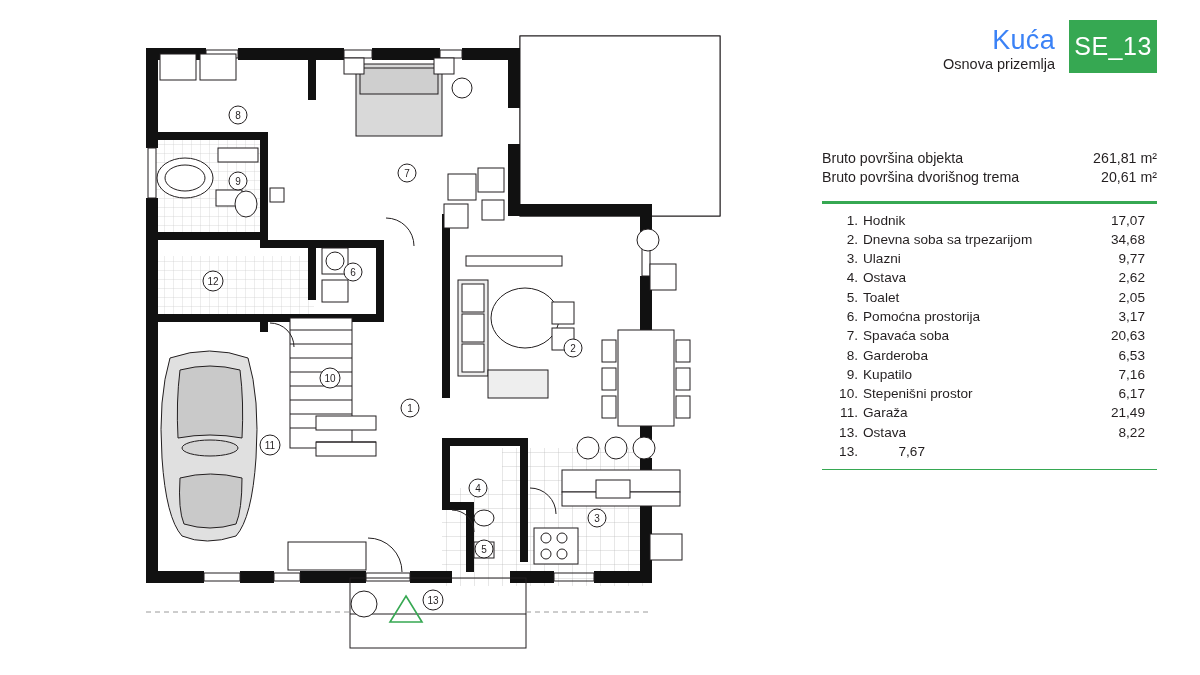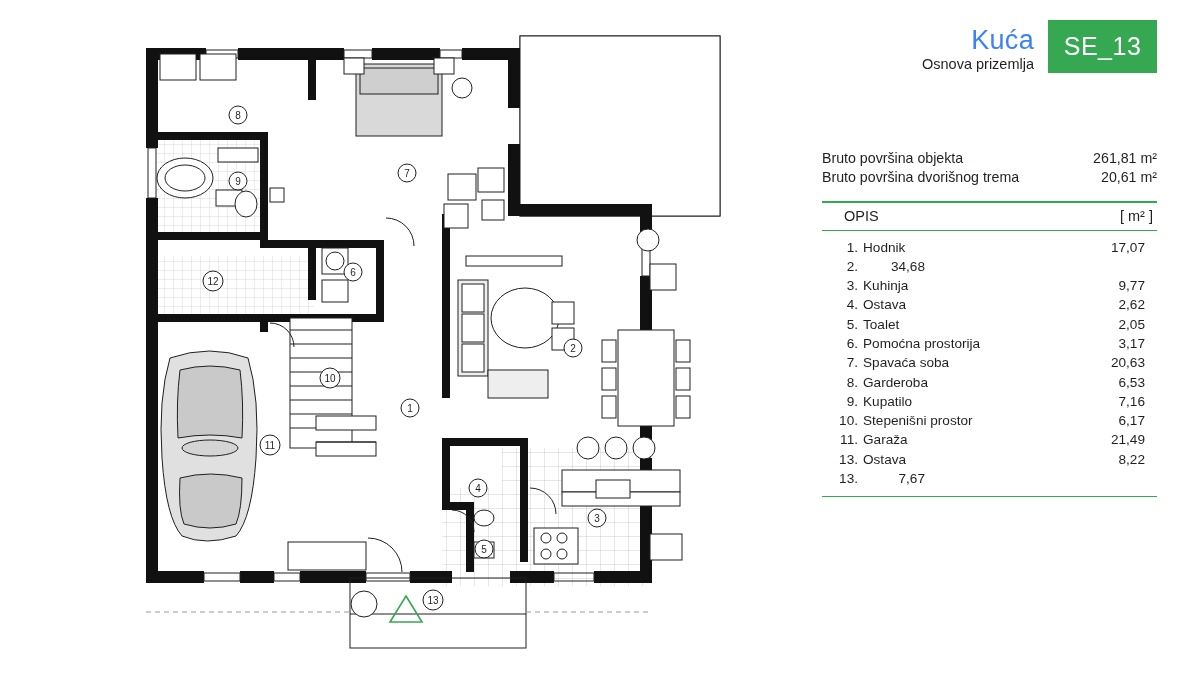--- a/index.html
+++ b/index.html
@@ -39,21 +39,21 @@
     color: #3b82f6;
     line-height: 1.1;
   }
   .title-sub {
     font-size: 14.5px;
     color: #231f20;
   }
   .badge {
     background: #36a852;
     color: #ffffff;
-    width: 109px;
+    width: 88px;
     height: 53px;
     display: flex;
     align-items: center;
     justify-content: center;
     font-size: 25px;
     letter-spacing: 0.5px;
   }
 
   .summary {
     margin-top: 77px;
@@ -381,38 +381,35 @@
       <span class="value">261,81 m²</span>
     </div>
     <div class="summary-row">
       <span class="label">Bruto površina dvorišnog trema</span>
       <span class="value">20,61 m²</span>
     </div>
   </div>
 
   <div class="table">
     <div class="rule"></div>
-    <div class="table-head">
-      <span>OPIS</span>
-      <span>[ m² ]</span>
-    </div>
     <div class="rule thin"></div>
     <div class="table-body" id="table-body">
         <div class="table-row">
           <span class="num">1.</span>
           <span class="desc">Hodnik</span>
           <span class="area">17,07</span>
         </div>
         <div class="table-row">
           <span class="num">2.</span>
+          <span class="desc">Dnevna soba sa trpezarijom</span>
           <span class="area">34,68</span>
         </div>
         <div class="table-row">
           <span class="num">3.</span>
-          <span class="desc">Kuhinja</span>
+          <span class="desc">Ulazni</span>
           <span class="area">9,77</span>
         </div>
         <div class="table-row">
           <span class="num">4.</span>
           <span class="desc">Ostava</span>
           <span class="area">2,62</span>
         </div>
         <div class="table-row">
           <span class="num">5.</span>
           <span class="desc">Toalet</span>

